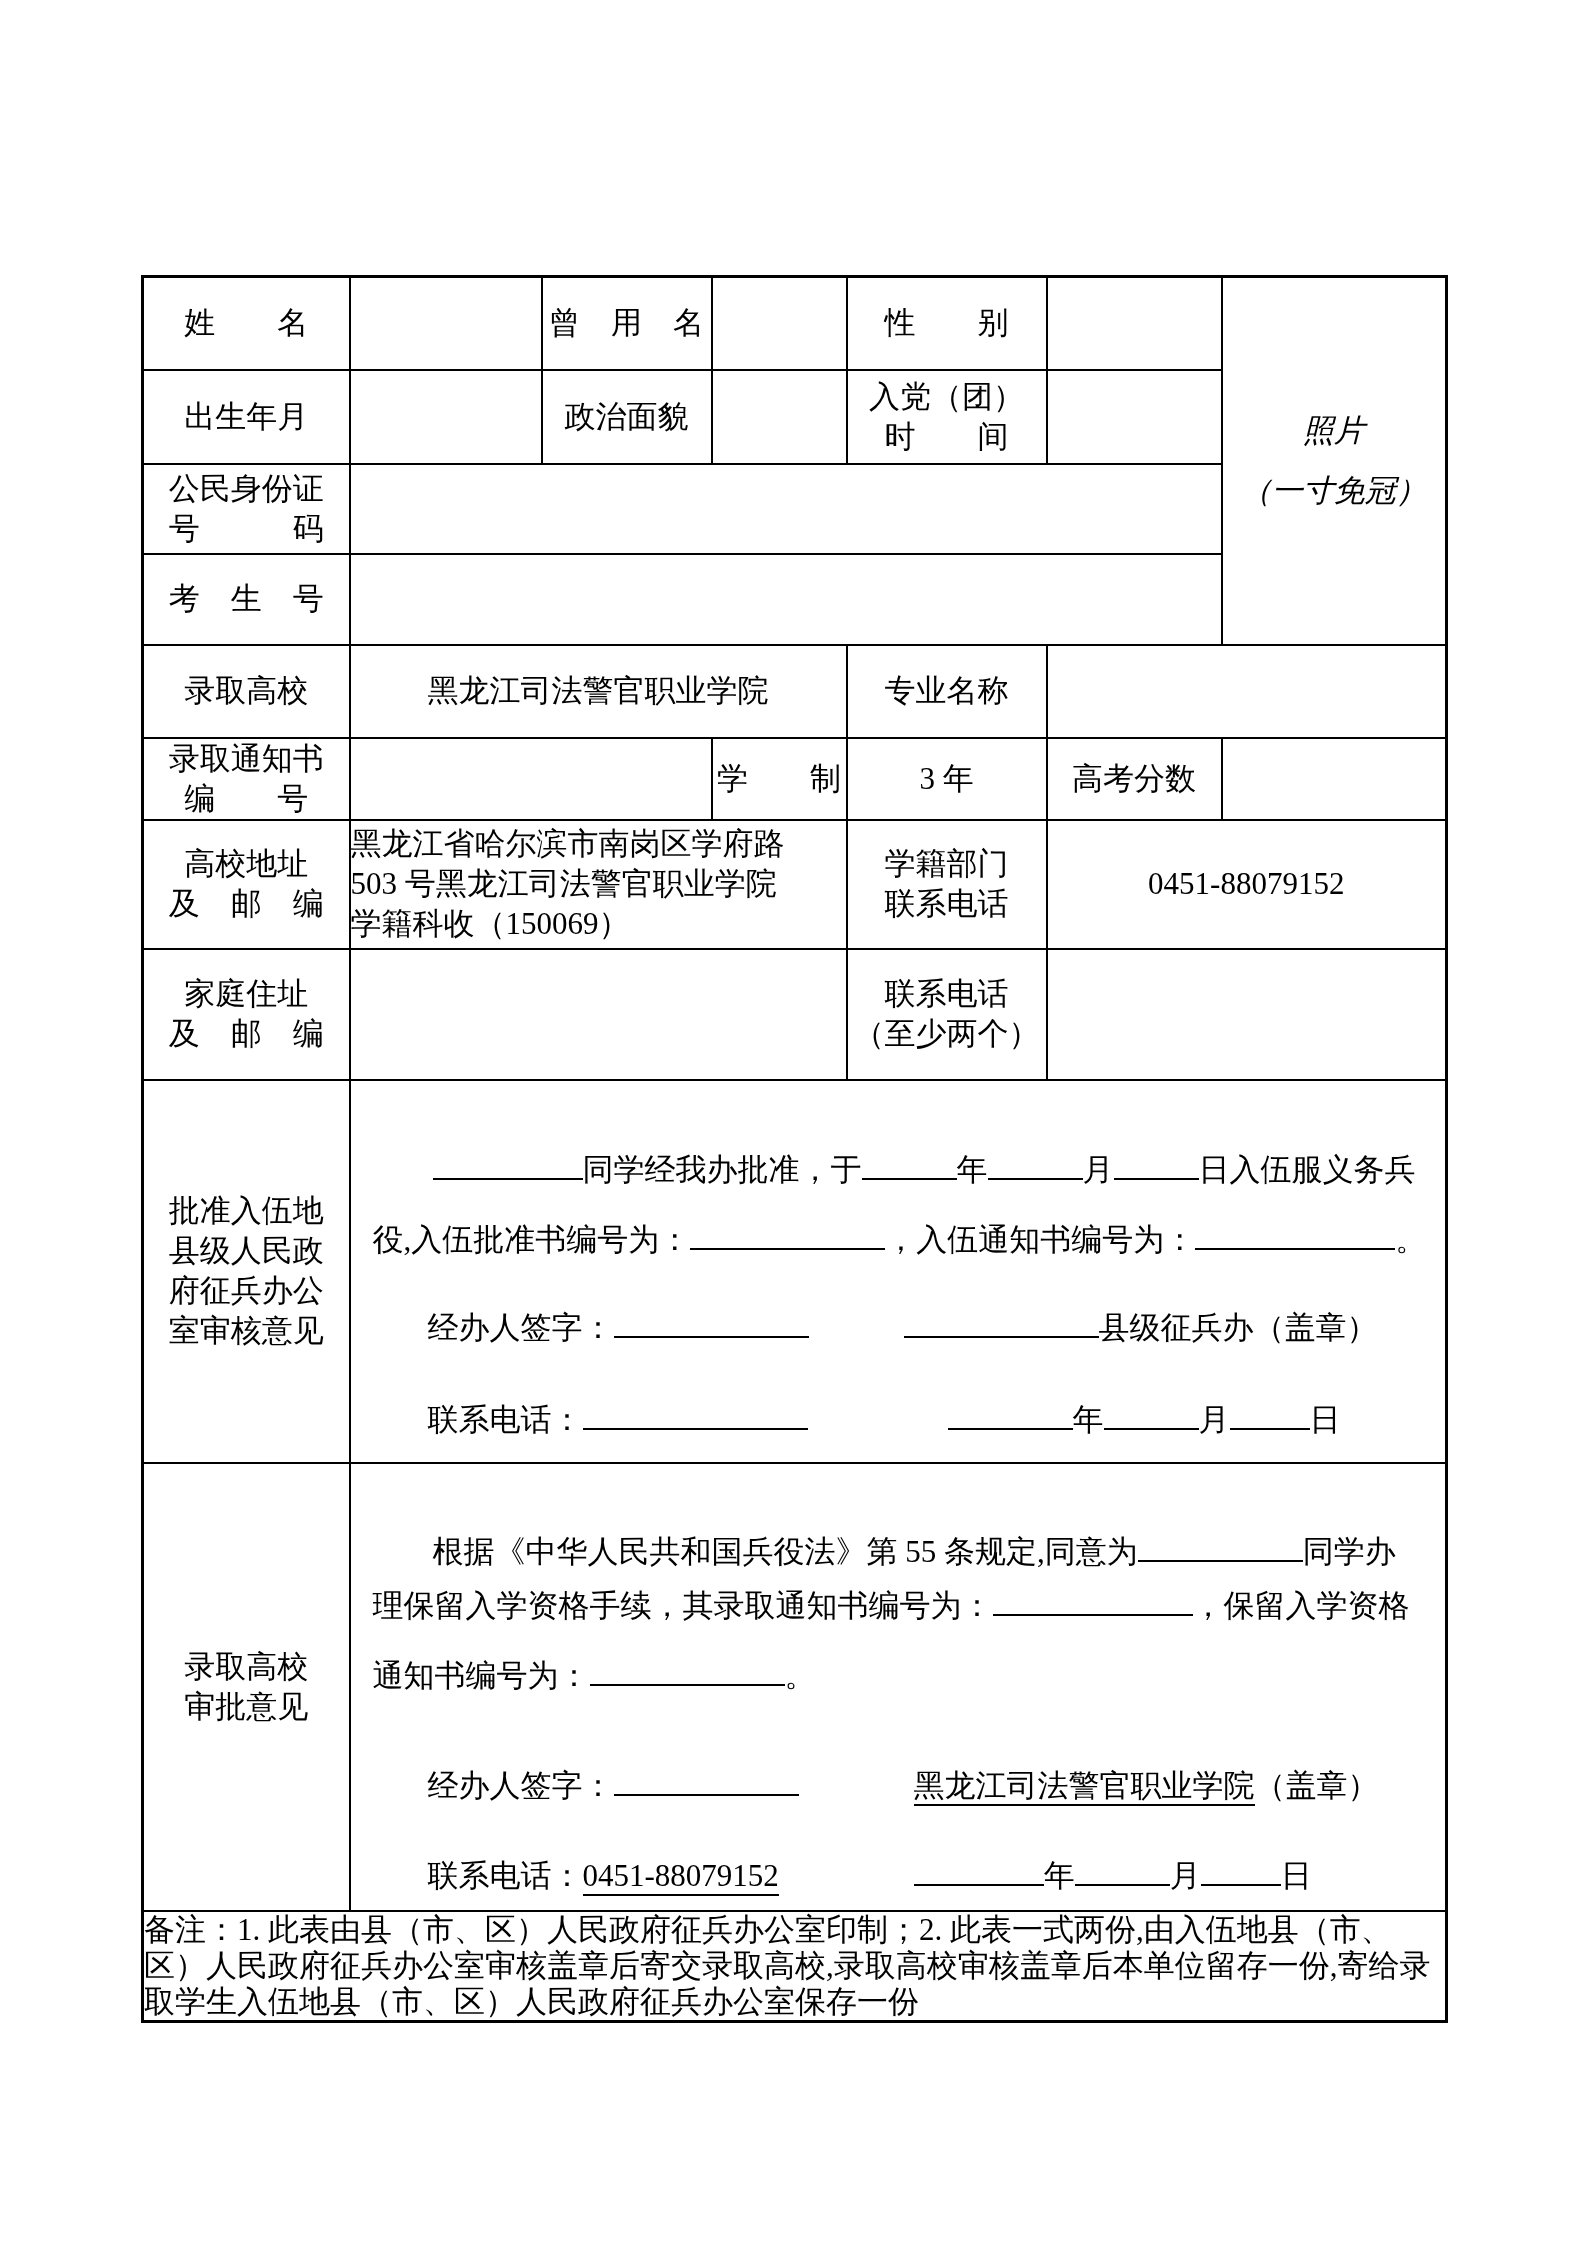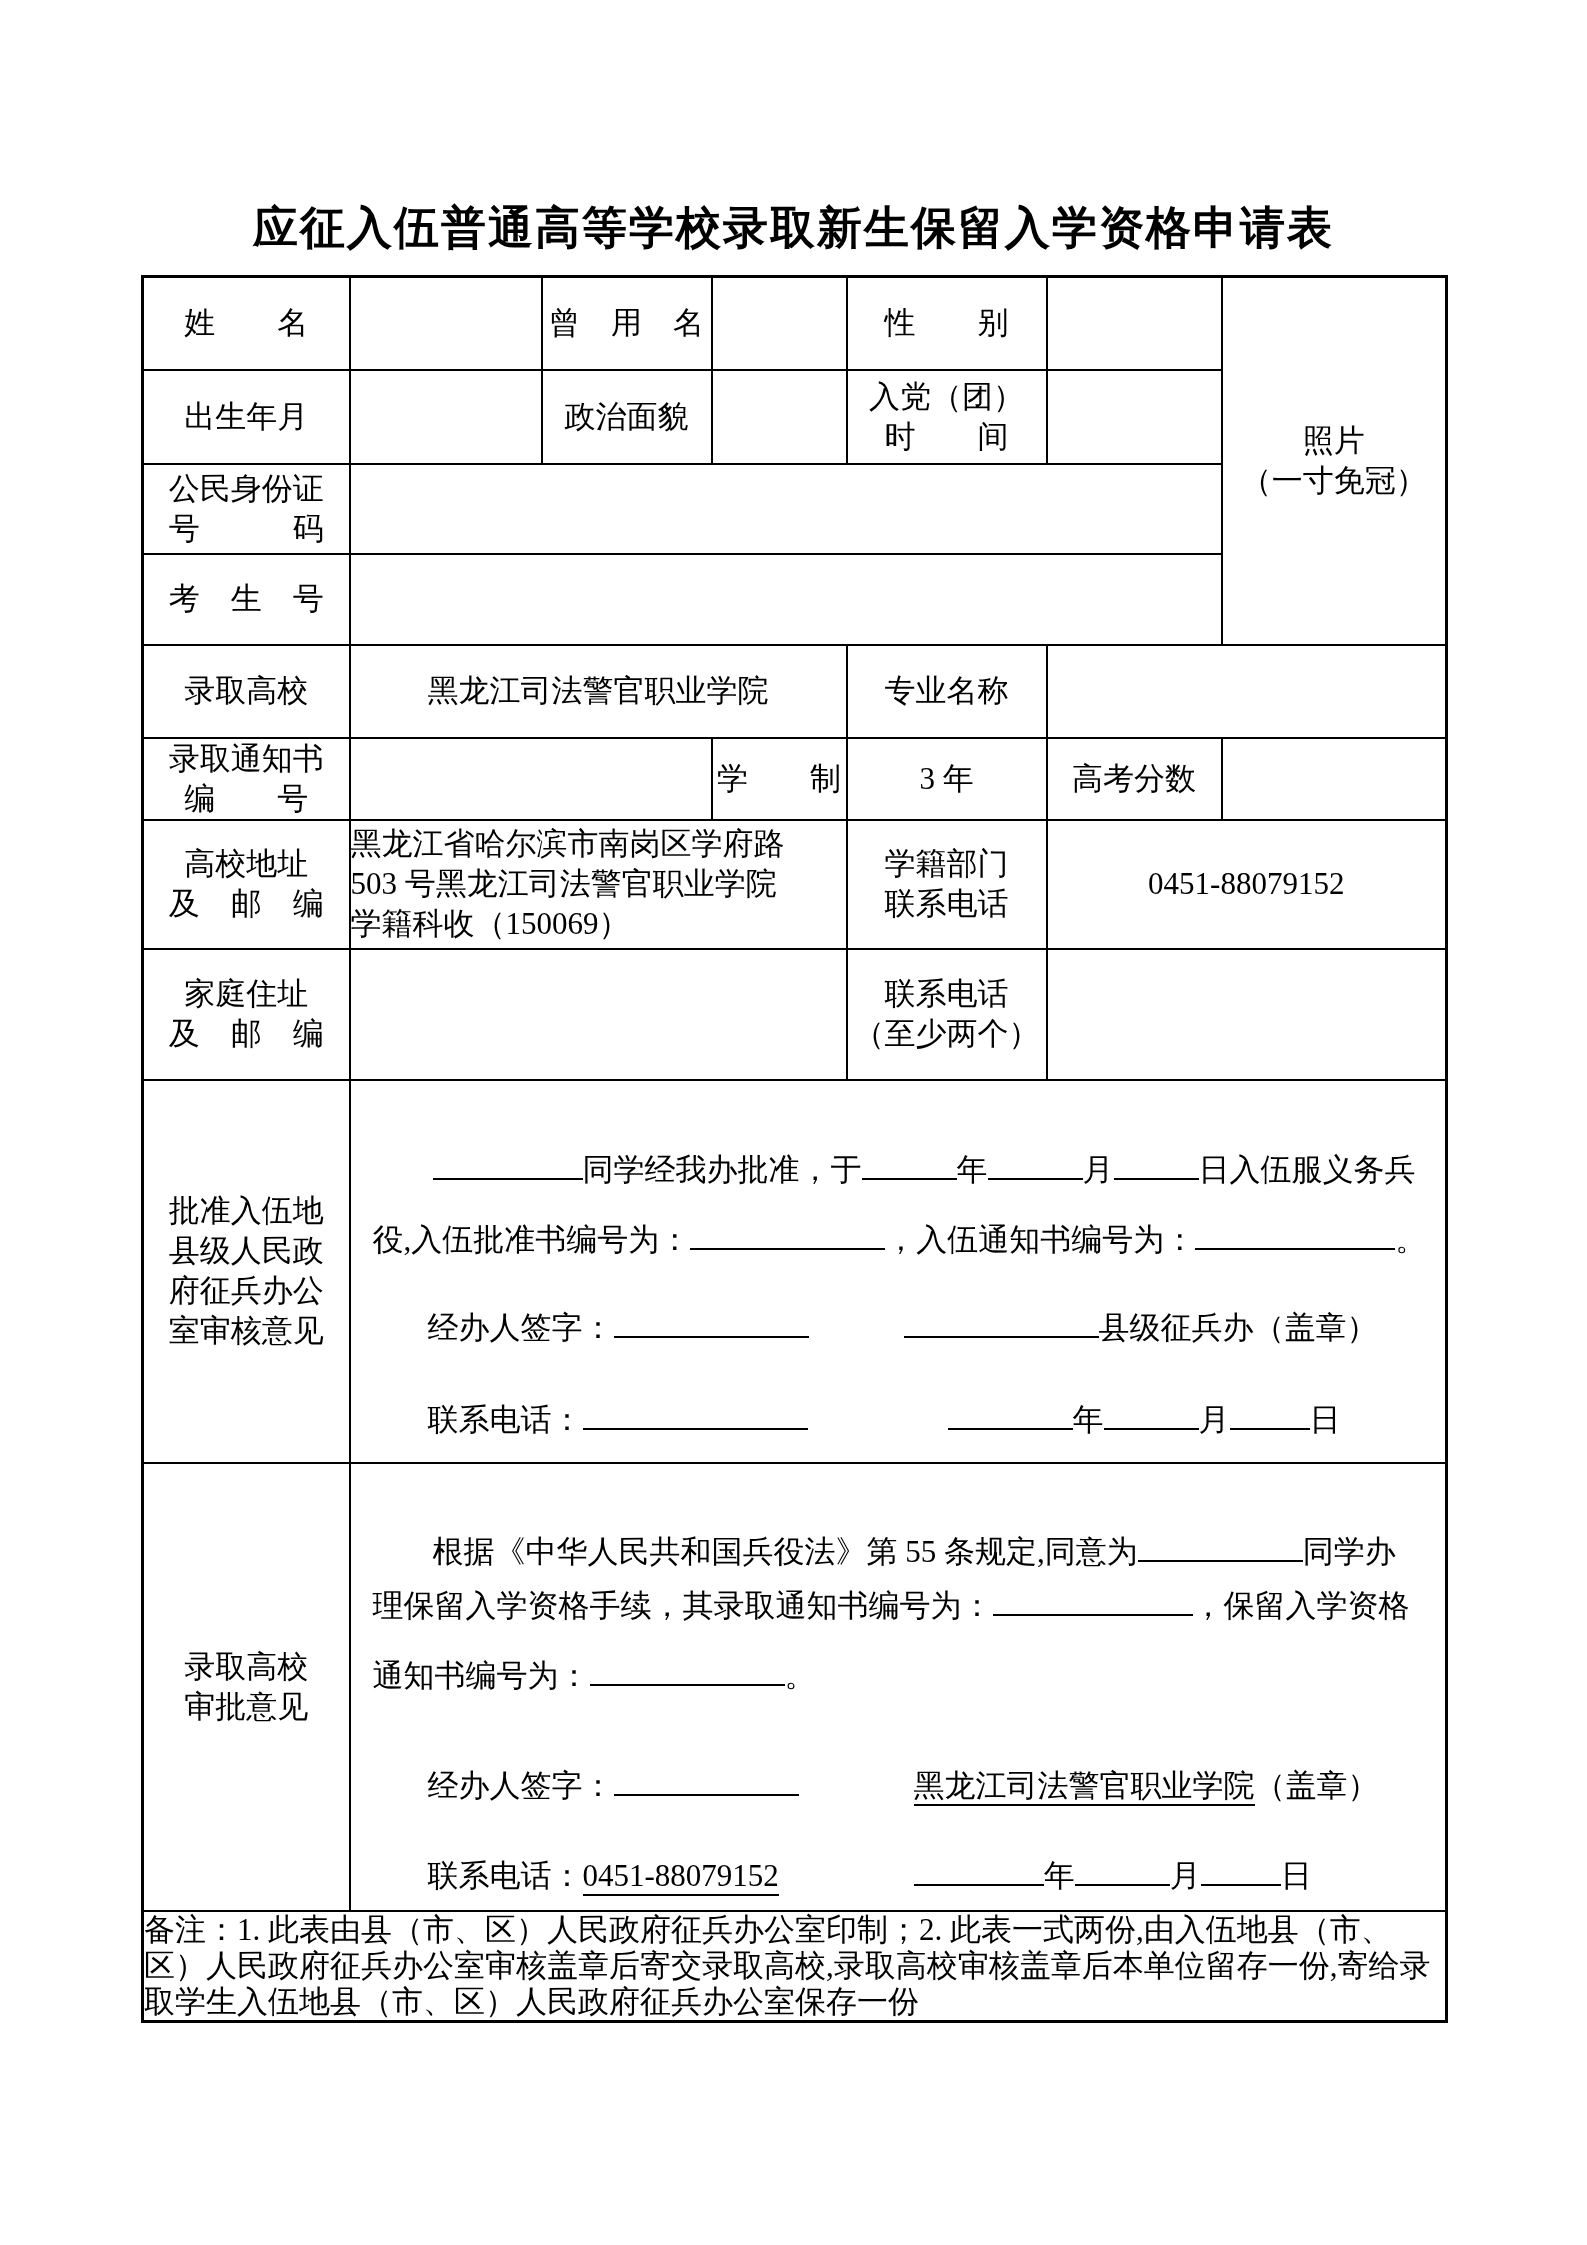--- a/index.html
+++ b/index.html
@@ -37,21 +37,22 @@
   td.val{text-align:center;}
   td.val-left{
     text-align:left;
     white-space:pre-line;
     line-height:40px;
     padding-left:14px;
   }
   td.photo{
     text-align:center;
     white-space:pre-line;
-    line-height:40px;
+    line-height:60px;
+    font-style:italic;
   }
   td.content{
     vertical-align:top;
     text-align:left;
   }
   .line{
     display:block;
     white-space:nowrap;
     line-height:44px;
     padding-left:22px;
@@ -74,21 +75,20 @@
     line-height:36px;
     padding:2px 10px 2px 12px;
     vertical-align:middle;
   }
 </style>
 </head>
 <body>
 
 <div class="page">
 
-  <div class="title">应征入伍普通高等学校录取新生保留入学资格申请表</div>
 
   <table class="form">
     <colgroup>
       <col style="width:207px">
         <col style="width:192px">
         <col style="width:170px">
       <col style="width:135px">
         <col style="width:200px">
         <col style="width:175px">
       <col style="width:225px">

